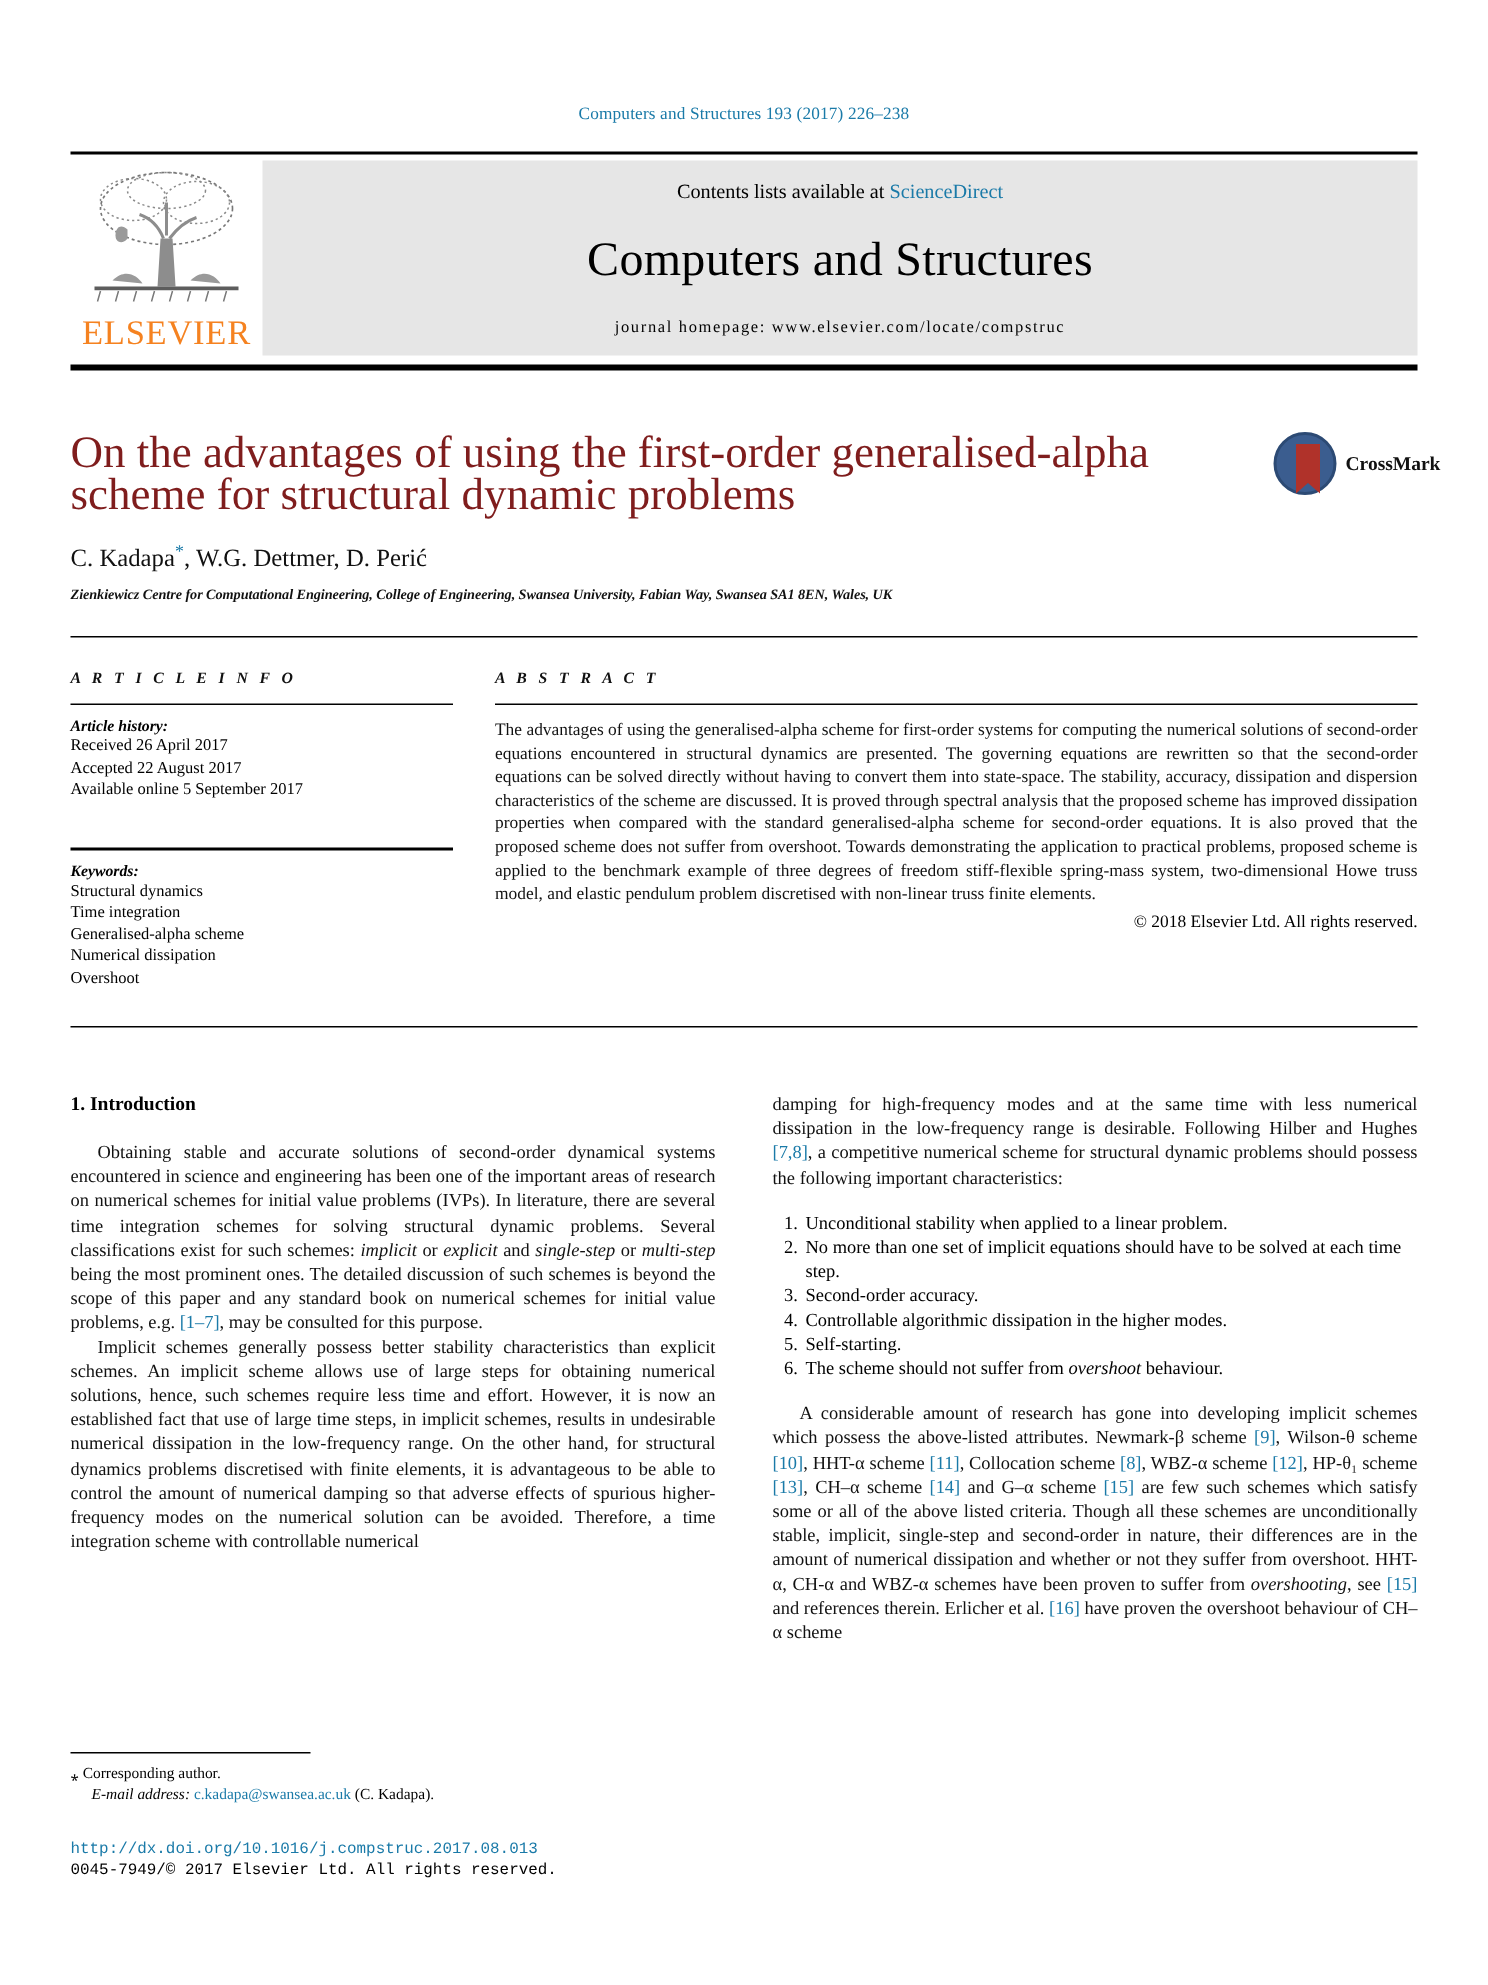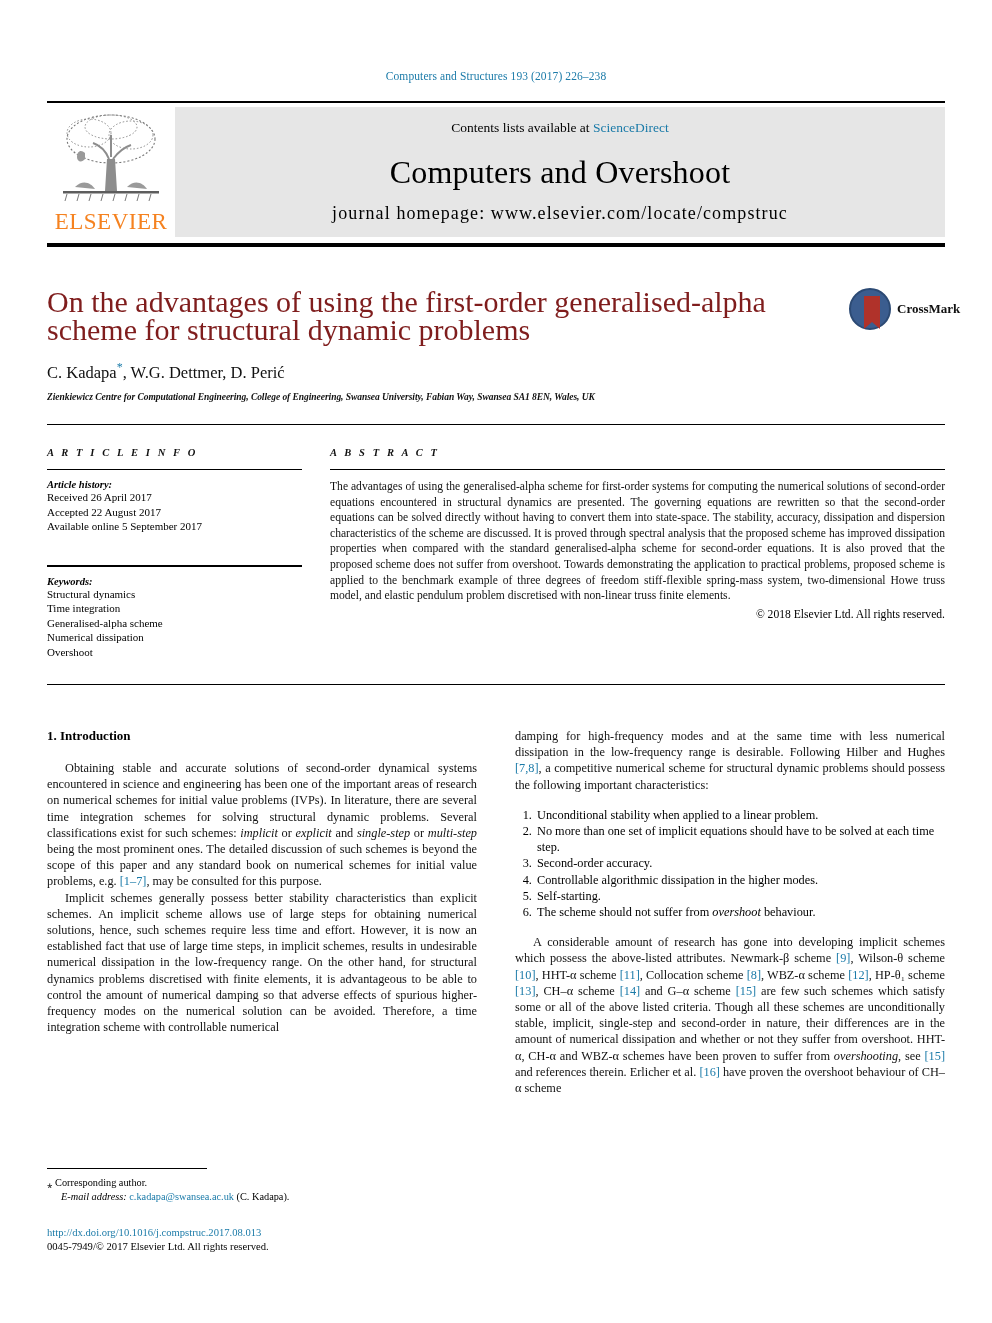--- a/index.html
+++ b/index.html
@@ -87,21 +87,21 @@
     top: 47px; left: 0; width: 100%;
     text-align: center;
     font-size: 32px;
     font-family: "Liberation Serif", serif;
     letter-spacing: 0.2px;
   }
   .journal-homepage {
     position: absolute;
     bottom: 13px; left: 0; width: 100%;
     text-align: center;
-    font-size: 18px;
+    font-size: 11px;
     letter-spacing: 1.1px;
     font-family: "Liberation Serif", serif;
   }
 
   .cover-thumb {
     width: 102px;
     flex: 0 0 102px;
     position: relative;
     background: linear-gradient(160deg,#5d7a5d 0%, #7d9a7c 28%, #9db89b 55%, #6d8a6c 85%, #3f5a3f 100%);
     border: 1px solid #7d8d7d;
@@ -343,21 +343,21 @@
   .footnote .fn-star { font-size: 10px; }
   .footnote .fn-ind { padding-left: 14px; }
   .mail { color: #1a7aa8; }
 
   .doi-block {
     position: absolute;
     left: 47px; top: 1226px;
     width: 430px;
     font-size: 10.6px;
     line-height: 14px;
-    font-family: Liberation Serif, serif;
+    font-family: Liberation Mono, monospace;
   }
   .doi-link { color: #1a7aa8; }
 </style>
 </head>
 <body>
 
 <div class="page">
 
   <div class="running-head">Computers and Structures 193 (2017) 226–238</div>
 
@@ -382,21 +382,21 @@
             <path d="M12 85 L10 92 M24 85 L22 92 M36 85 L34 92 M48 85 L46 92 M60 85 L58 92 M72 85 L70 92 M84 85 L82 92 M96 85 L94 92" stroke="#7a7a7a" stroke-width="1"></path>
           </g>
         </svg>
         <div class="elsevier-word">ELSEVIER</div>
       </div>
 
       <div class="masthead-center">
         <div class="contents-line">
           <span>Contents lists available at </span><span class="sciencedirect">ScienceDirect</span>
         </div>
-        <div class="journal-title">Computers and Overshoot</div>
+        <div class="journal-title">Computers and Structures</div>
         <div class="journal-homepage">journal homepage: www.elsevier.com/locate/compstruc</div>
       </div>
 
 
     </div>
   </div>
   <div class="masthead-rule"></div>
 
   <div class="title-block">
     <h1 class="paper-title">On the advantages of using the first-order generalised-alpha scheme for structural dynamic problems</h1>

